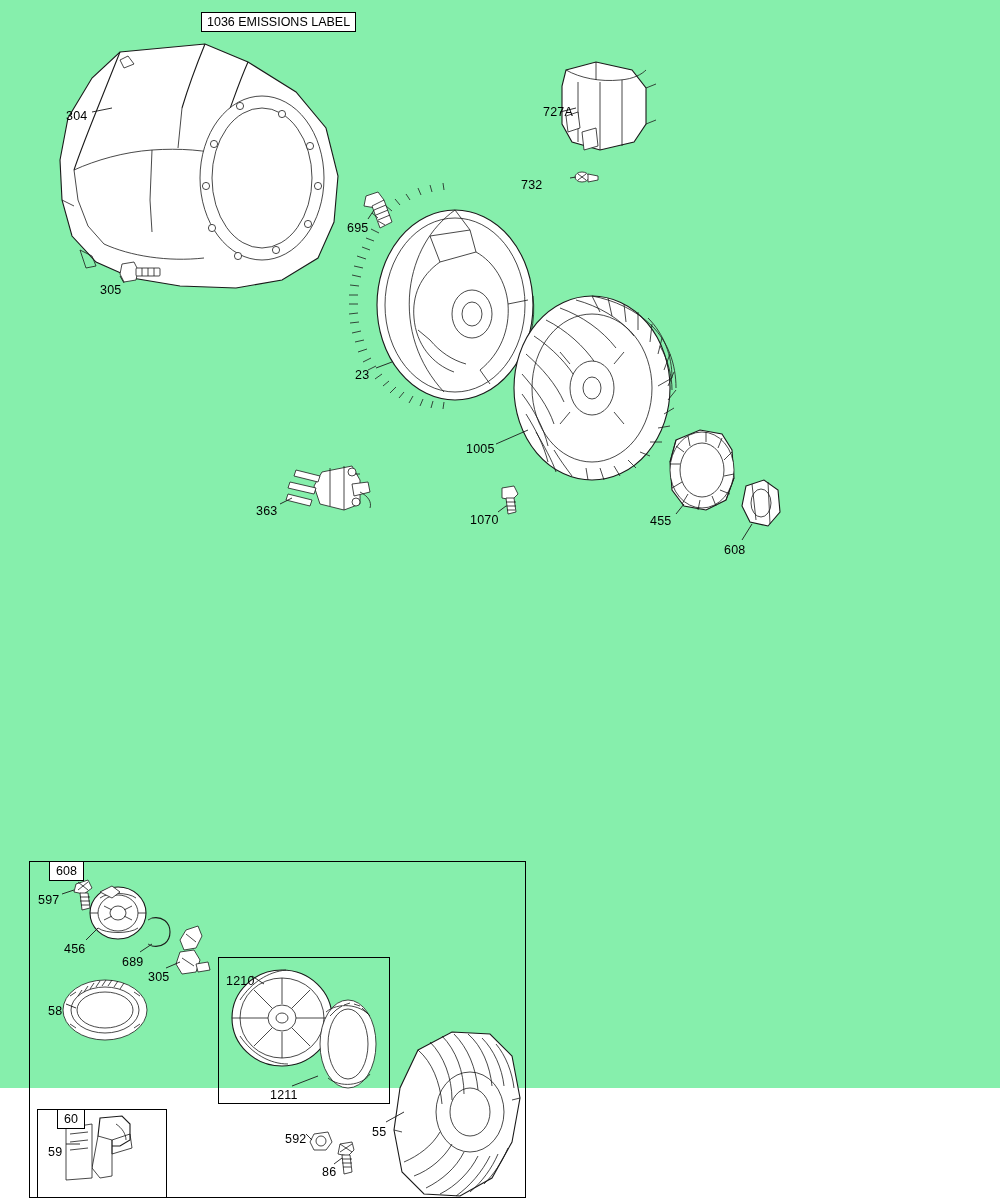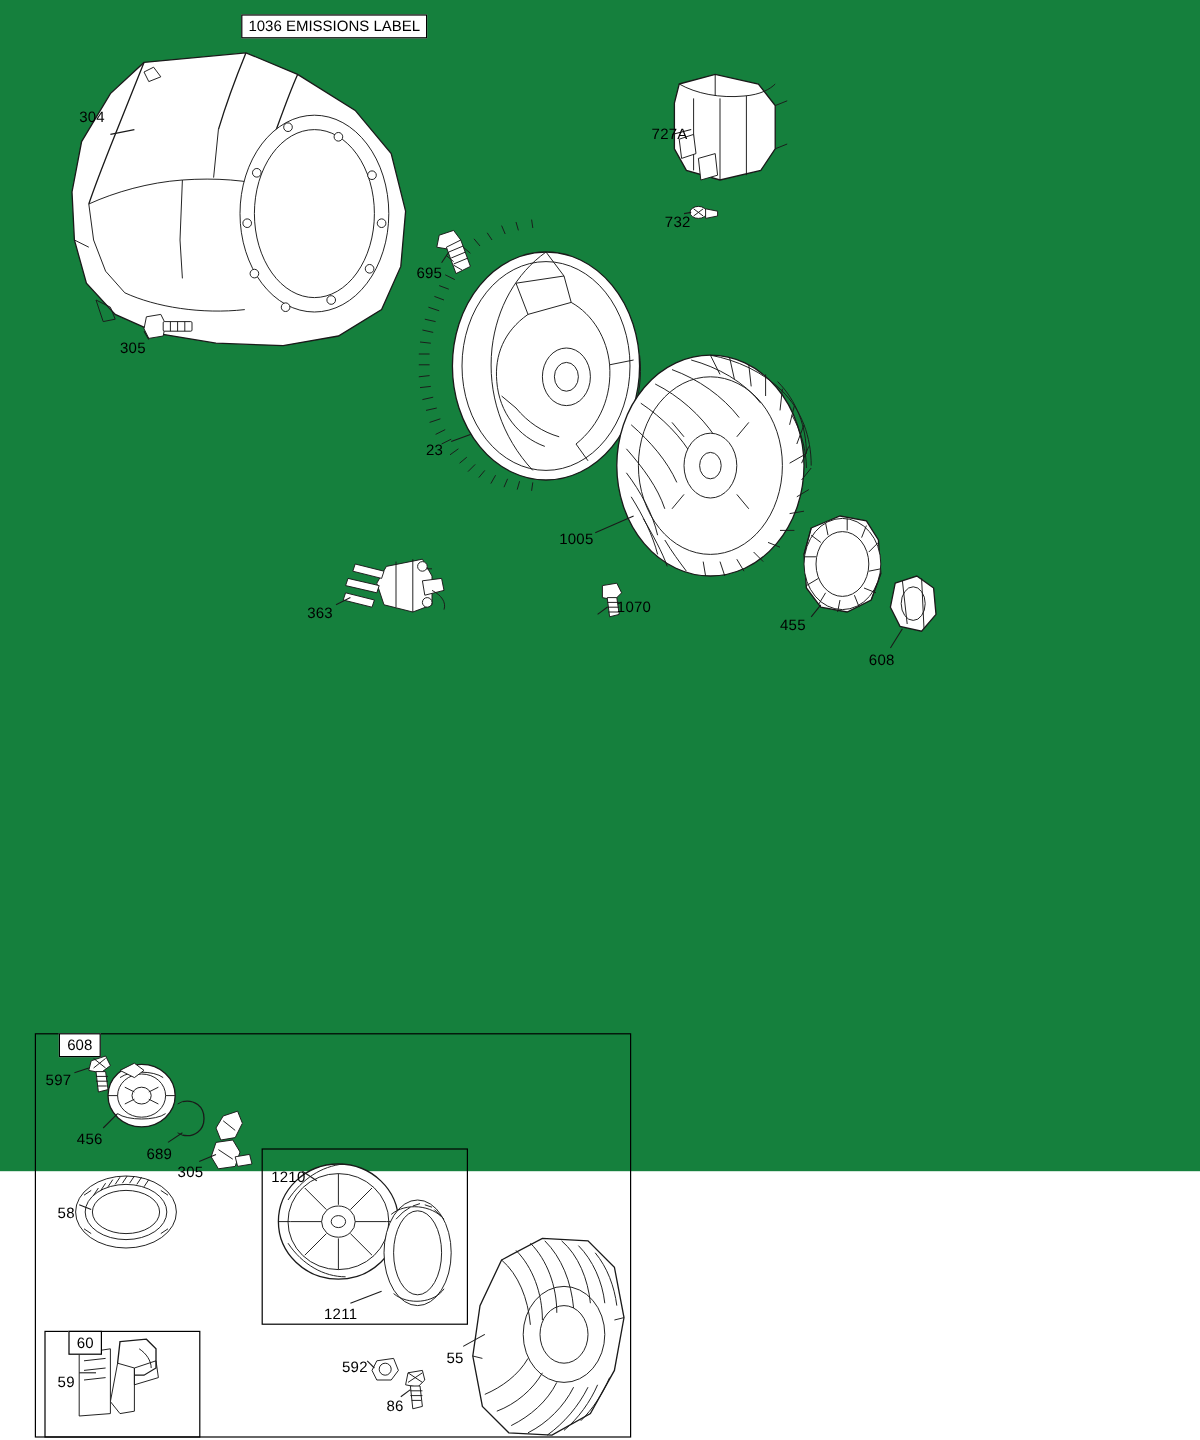--- a/index.html
+++ b/index.html
@@ -5,22 +5,22 @@
   * { box-sizing: border-box; }
   html, body {
     margin: 0; padding: 0;
     width: 1000px; height: 1200px;
     background: #ffffff;
     font-family: "Liberation Sans", sans-serif;
     overflow: hidden;
   }
   #sheet {
     position: relative;
-    width: 1000px; height: 976px;
-    background: #15803d;
+    width: 1000px; height: 1088px;
+    background: #86efac;
   }
   .lbl {
     position: absolute;
     font-size: 12.5px;
     color: #000;
     font-family: "Liberation Sans", sans-serif;
     white-space: nowrap;
     letter-spacing: 0.2px;
   }
   .boxlbl {
@@ -343,29 +343,29 @@
 
   <div class="boxlbl" style="left:201px; top:12px;">1036 EMISSIONS LABEL</div>
 
   <div class="grpbox" style="left:29px; top:861px; width:497px; height:337px;"></div>
   <div class="grpbox" style="left:218px; top:957px; width:172px; height:147px;"></div>
   <div class="grpbox" style="left:37px; top:1109px; width:130px; height:89px;"></div>
 
   <div class="tagbox" style="left:29px; top:861px;">608</div>
   <div class="tagbox" style="left:37px; top:1109px;">60</div>
 
-  <div class="lbl" style="left:66px;  top:91px;">304</div>
+  <div class="lbl" style="left:66px;  top:109px;">304</div>
   <div class="lbl" style="left:100px; top:283px;">305</div>
   <div class="lbl" style="left:347px; top:221px;">695</div>
   <div class="lbl" style="left:355px; top:368px;">23</div>
   <div class="lbl" style="left:543px; top:105px;">727A</div>
-  <div class="lbl" style="left:554px; top:178px;">732</div>
+  <div class="lbl" style="left:521px; top:178px;">732</div>
   <div class="lbl" style="left:466px; top:442px;">1005</div>
   <div class="lbl" style="left:256px; top:504px;">363</div>
-  <div class="lbl" style="left:470px; top:499px;margin-left:44px;">1070</div>
+  <div class="lbl" style="left:470px; top:513px;">1070</div>
   <div class="lbl" style="left:650px; top:514px;">455</div>
   <div class="lbl" style="left:724px; top:543px;">608</div>
 
   <div class="lbl" style="left:38px;   top:893px;">597</div>
   <div class="lbl" style="left:64px;   top:942px;text-align:center;">456</div>
   <div class="lbl" style="left:122px;  top:955px;">689</div>
   <div class="lbl" style="left:148px;  top:970px;">305</div>
   <div class="lbl" style="left:48px;   top:1004px;">58</div>
   <div class="lbl" style="left:48px;   top:1145px;">59</div>
   <div class="lbl" style="left:226px;  top:974px;">1210</div>

